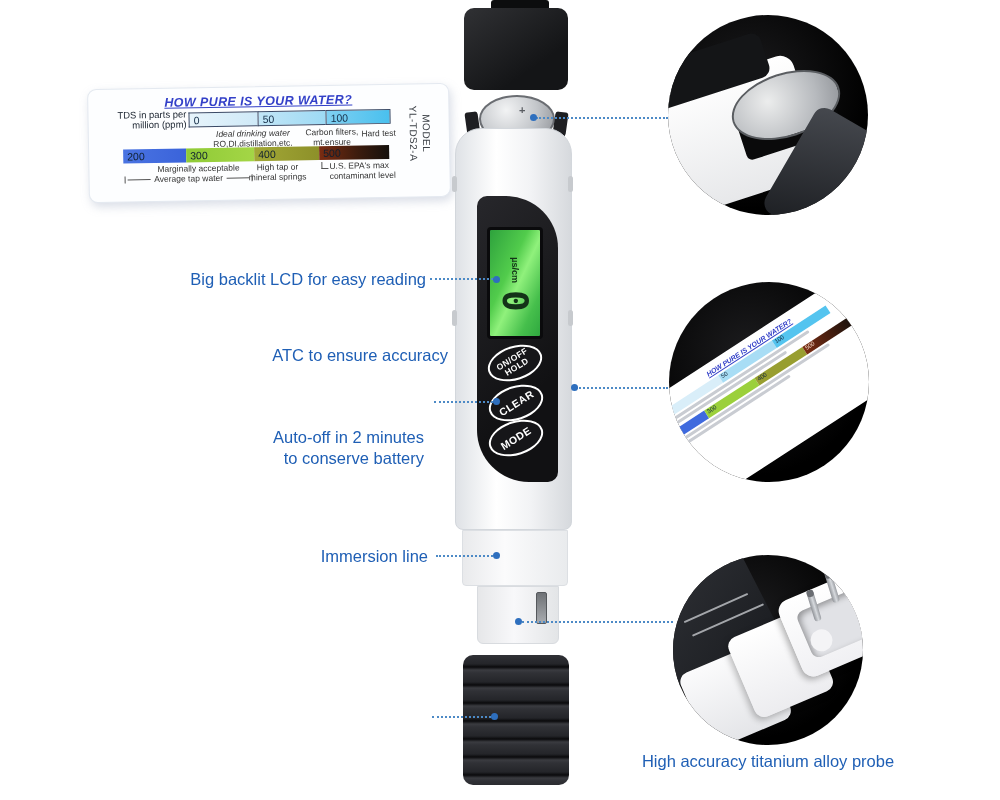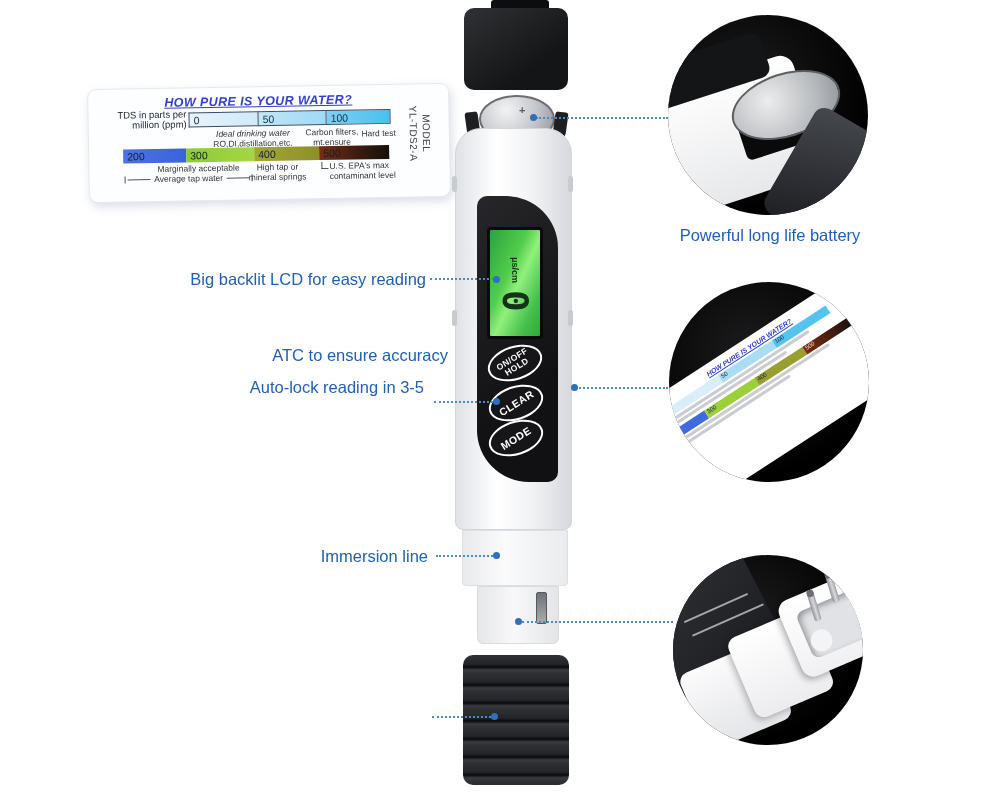--- a/index.html
+++ b/index.html
@@ -240,32 +240,34 @@
 
   <div class="leader" style="left:522px;top:621px;width:151px;"></div>
   <div class="leader-dot" style="left:515px;top:618px;"></div>
 
   <div class="leader" style="left:432px;top:716px;width:63px;"></div>
   <div class="leader-dot" style="left:491px;top:713px;"></div>
 
   <div class="note" style="right:574px;top:269px;">Big backlit LCD for easy reading</div>
   <div class="note" style="right:552px;top:345px;">ATC to ensure accuracy</div>
   <div class="note right-align" style="right:576px;top:377px;">
-    <div>Auto-lock reading in 3-5</div>
+  </div>
+  <div class="note right-align" style="right:576px;top:427px;">
+    <div>Auto-off in 2 minutes</div>
+    <div>to conserve battery</div>
   </div>
   <div class="note" style="right:572px;top:546px;">Immersion line</div>
 
   <div class="inset inset1">
     <div class="i1-body"></div>
     <div class="i1-dark-patch"></div>
     <div class="i1-slot"></div>
     <div class="i1-coin"></div>
     <div class="i1-cover"></div>
   </div>
-  <div class="note center" style="left:620px;top:225px;width:300px;">Powerful long life battery</div>
 
   <div class="inset inset2">
     <div class="i2-band">
       <div class="i2-title">HOW PURE IS YOUR WATER?</div>
       <div class="mini-bar">
         <div class="seg" style="width:64px;background:#d9eef9;">0</div>
         <div class="seg" style="width:64px;background:#a8ddf5;">50</div>
         <div class="seg" style="width:64px;background:#54c4ef;">100</div>
       </div>
       <div class="mini-line" style="width:180px;"></div>
@@ -288,14 +290,15 @@
     <div class="i3-probe">
       <div class="i3-base"></div>
       <div class="i3-mid"></div>
       <div class="i3-head"></div>
       <div class="i3-recess"></div>
       <div class="i3-ball"></div>
       <div class="i3-pin" style="left:150px;top:0px;transform:rotate(6deg);"></div>
       <div class="i3-pin" style="left:174px;top:-10px;transform:rotate(6deg);"></div>
     </div>
   </div>
+  <div class="note center" style="left:608px;top:751px;width:320px;">High accuracy titanium alloy probe</div>
 
 </div>
 
 </body></html>

